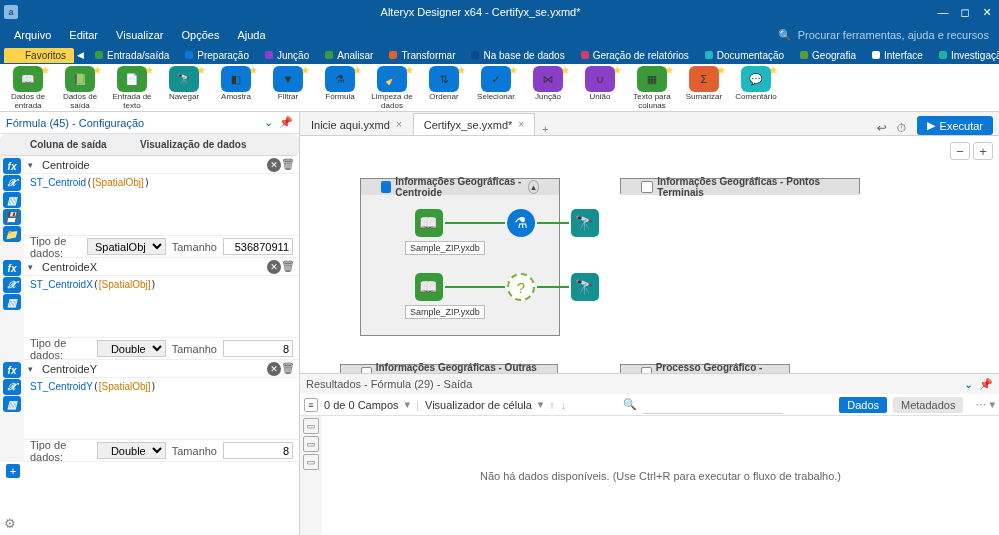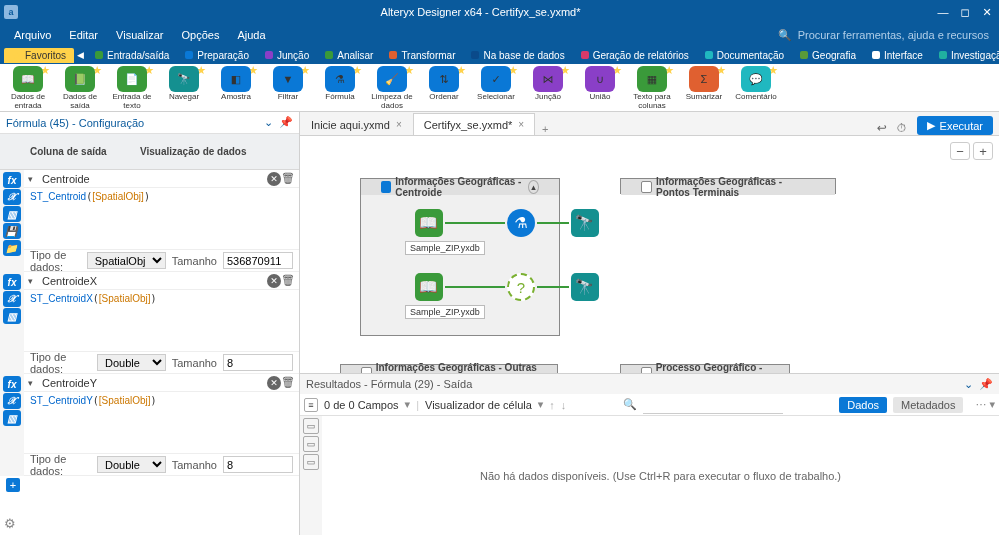--- a/index.html
+++ b/index.html
@@ -34,38 +34,38 @@
 .tool .tlabel { font-size: 8px; text-align: center; color: #333; line-height: 1.1; margin-top: 1px; }
 
 
 .main { display: flex; height: calc(535px - 24px - 22px - 18px - 48px); }
 
 
 .left { width: 300px; border-right: 1px solid #d0d0d0; display: flex; flex-direction: column; background: #fff; }
 .left-head { height: 22px; background: #fff; border-bottom: 1px solid #e0e0e0; display: flex; align-items: center; padding: 0 6px; color: #0a5a9c; font-size: 11px; }
 .left-head .sp { flex: 1; }
 .left-head .hic { margin-left: 6px; color: #0a5a9c; cursor: pointer; }
-.cols { height: 36px; background: #eef0f2; display: flex; align-items: center; border-bottom: 1px solid #d8d8d8; flex-shrink: 0; }
+.cols { height: 22px; background: #eef0f2; display: flex; align-items: center; border-bottom: 1px solid #d8d8d8; flex-shrink: 0; border-radius: 6px; }
 .cols .c1 { width: 140px; padding-left: 30px; font-size: 10px; font-weight: bold; color: #444; }
 .cols .c2 { flex: 1; font-size: 10px; font-weight: bold; color: #444; }
 .scroll { flex: 1; overflow-y: auto; }
 .left-body { display: flex; }
 .palette { width: 24px; background: #f5f5f5; display: flex; flex-direction: column; align-items: center; gap: 1px; padding-top: 2px; }
 .palette .pit { width: 18px; height: 16px; border-radius: 3px; display: flex; align-items: center; justify-content: center; font-size: 10px; color: #fff; font-style: italic; font-weight: bold; }
 .config { flex: 1; }
 .fieldrow { height: 18px; display: flex; align-items: center; padding: 0 4px; background: #fff; border-bottom: 1px solid #eee; }
 .fieldrow .chev { width: 14px; font-size: 9px; color: #555; }
 .fieldrow .fname { flex: 1; font-size: 11px; color: #333; }
 .fieldrow .xb { width: 14px; height: 14px; background: #666; border-radius: 50%; color: #fff; font-size: 9px; display: flex; align-items: center; justify-content: center; }
 .fieldrow .trash { color: #555; font-size: 11px; margin-left: auto; }
 .expr { padding: 3px 6px; font-family: Consolas, monospace; font-size: 10px; min-height: 62px; border-bottom: 1px solid #eee; }
 .expr .fn { color: #0066cc; }
 .expr .arg { color: #cc7700; }
 .typer { height: 22px; display: flex; align-items: center; padding: 0 6px; gap: 6px; border-bottom: 1px solid #eee; font-size: 11px; }
-.typer select, .typer input { font-size: 11px; border: 1px solid #ccc; padding: 1px 3px; height: 17px; }
+.typer select, .typer input { font-size: 11px; border: 1px solid #ccc; padding: 1px 3px; height: 17px; text-align: right; }
 .typer select { width: 80px; }
 .typer input { width: 70px; }
 .typer .lbl { color: #555; }
 .addrow { height: 18px; background: #fff; padding-left: 6px; display: flex; align-items: center; }
 .addrow .plus { width: 14px; height: 14px; background: #0a78d6; color: #fff; font-size: 11px; display: flex; align-items: center; justify-content: center; border-radius: 2px; }
 
 
 .right { flex: 1; display: flex; flex-direction: column; }
 
 
@@ -392,21 +392,21 @@
         <div class="nlabel" style="left:44px;top:62px">Sample_ZIP.yxdb</div>
 
         <div class="node" style="left:54px;top:94px;background:#3a9a3a">📖</div>
         <div class="wire" style="left:84px;top:107px;width:60px;background:#3a9a3a"></div>
         <div class="node" style="left:146px;top:94px;background:#fff;border:2px dashed #7ab030;color:#7ab030;border-radius:50%">?</div>
         <div class="wire" style="left:176px;top:107px;width:32px;background:#3a9a3a"></div>
         <div class="node" style="left:210px;top:94px;background:#149090">🔭</div>
         <div class="nlabel" style="left:44px;top:126px">Sample_ZIP.yxdb</div>
       </div>
 
-      <div class="container" style="left:320px;top:42px;width:216px;height:16px;">
+      <div class="container" style="left:320px;top:42px;width:240px;height:16px;">
         <div class="chead">
             <span class="cic" style="background:#fff;border:1px solid #888"></span>
             <span>Informações Geográficas - Pontos Terminais</span>
           </div>
       </div>
 
       <div class="container" style="left:40px;top:228px;width:218px;height:16px;">
         <div class="chead">
             <span class="cic" style="background:#fff;border:1px solid #888"></span>
             <span>Informações Geográficas - Outras Informações</span>

